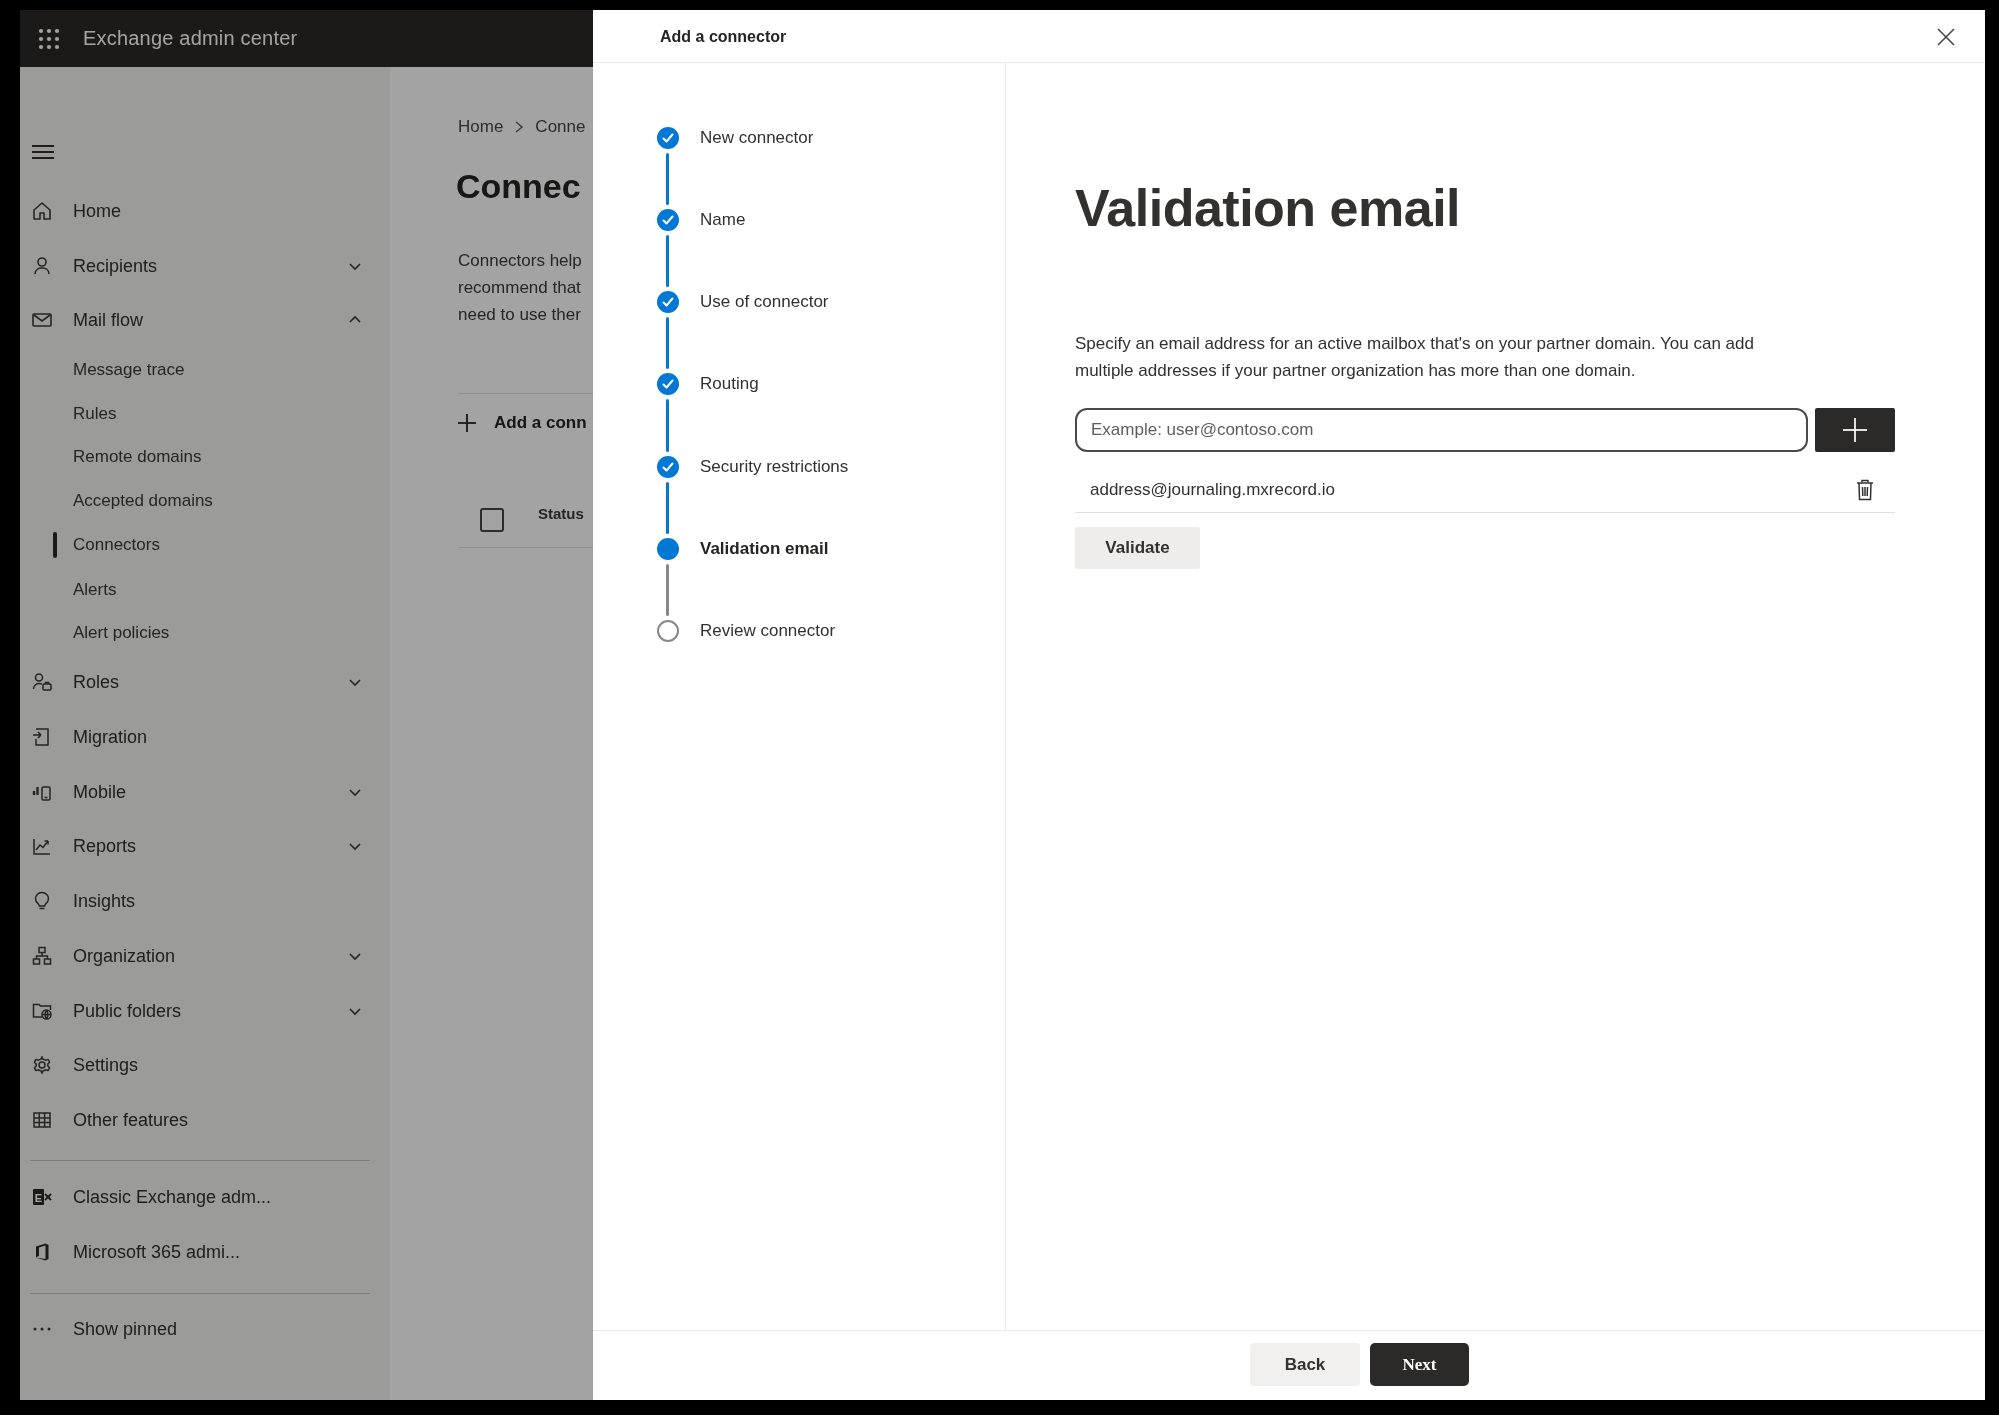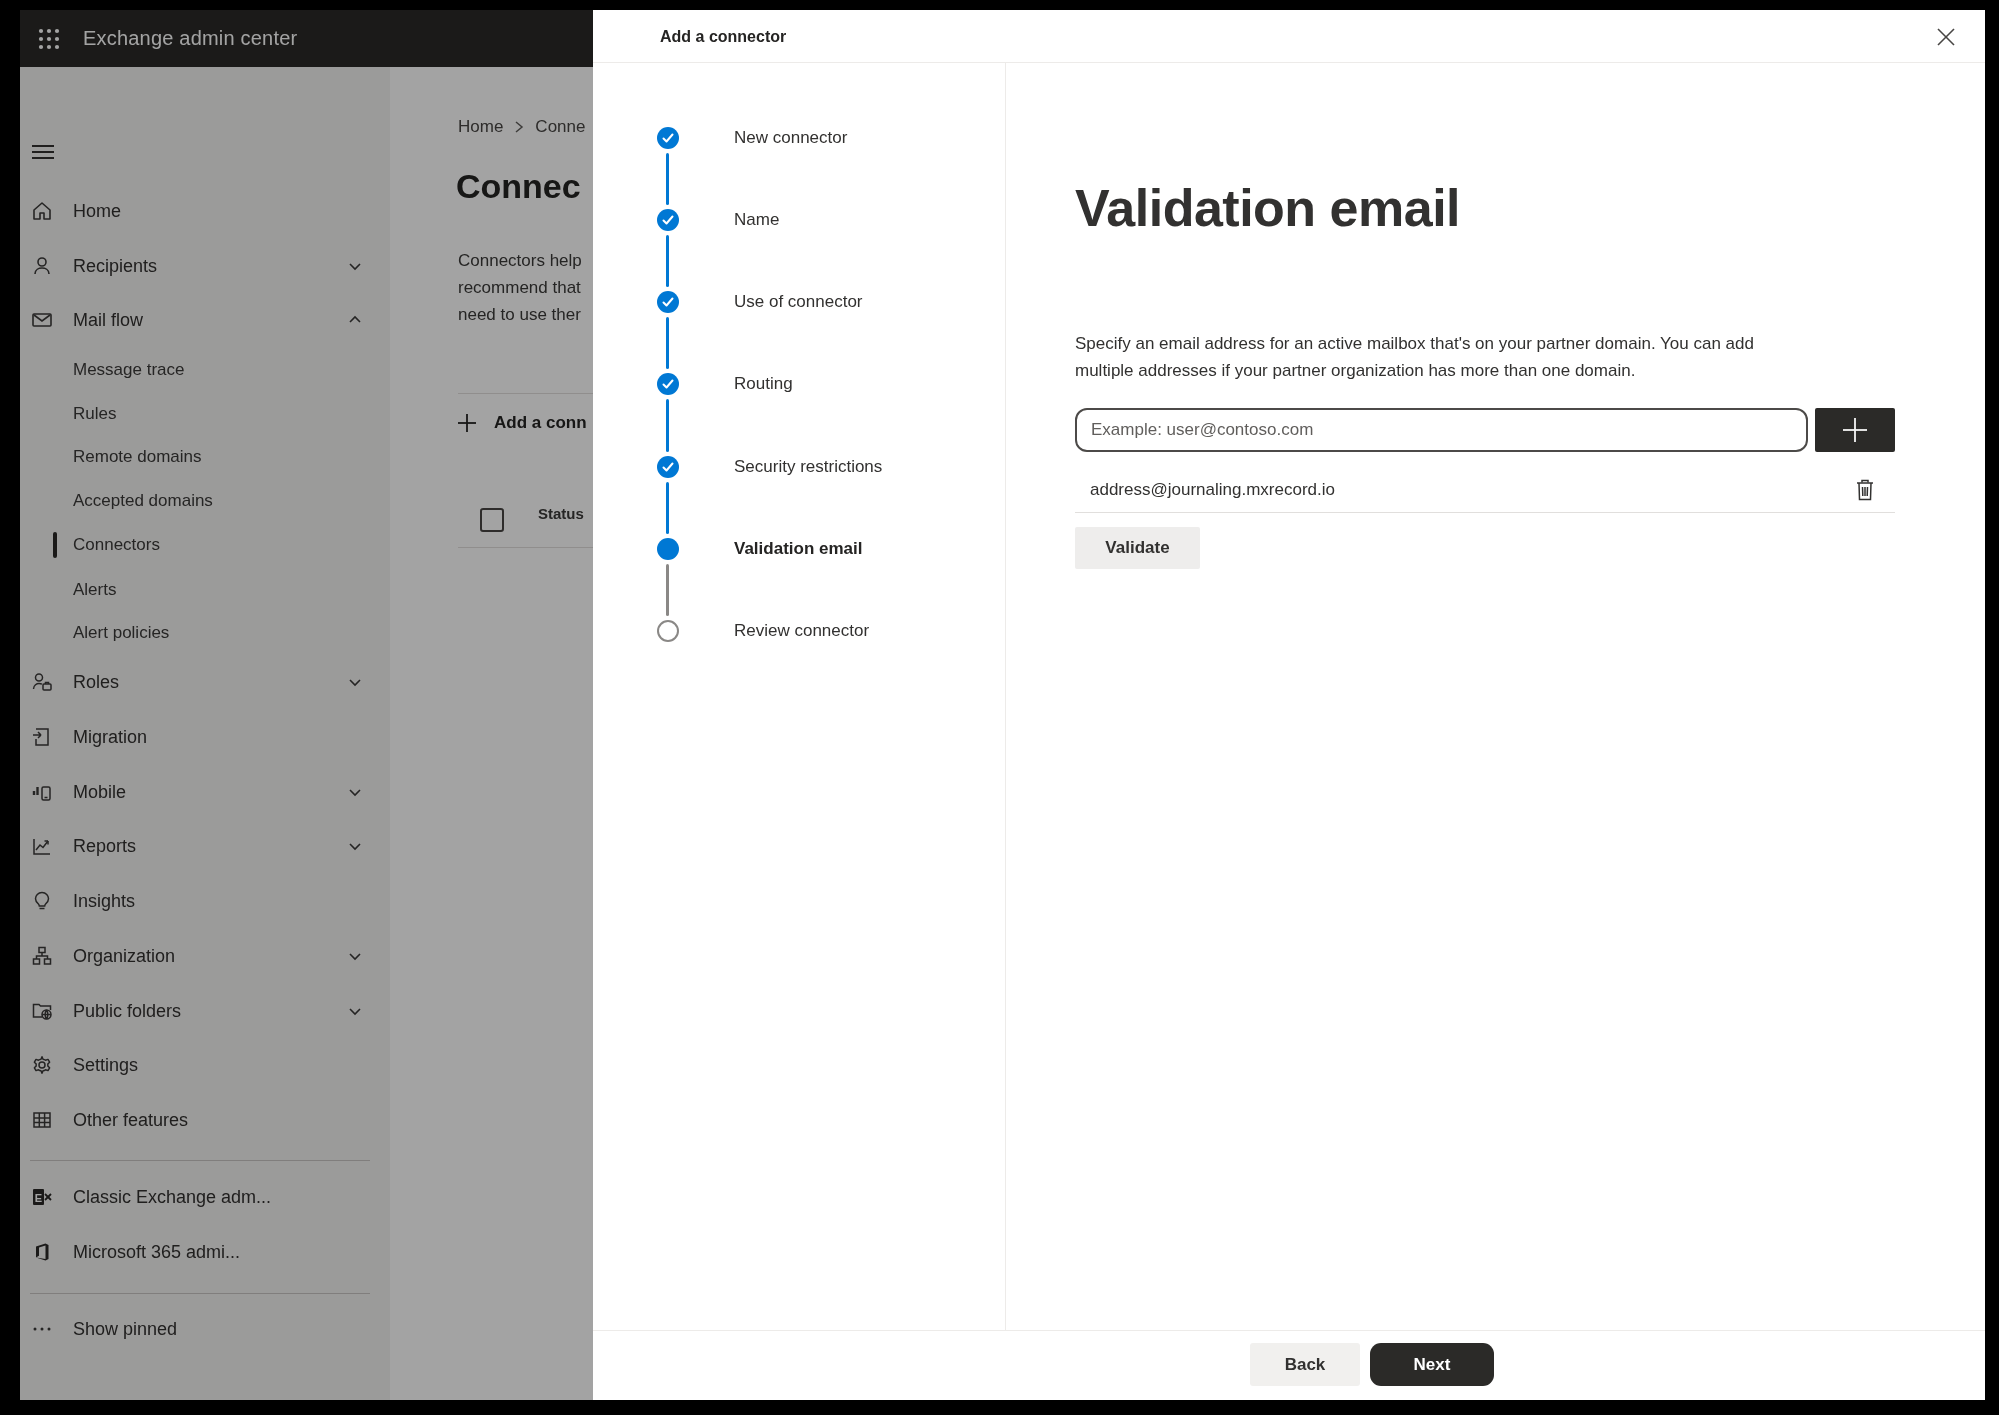--- a/index.html
+++ b/index.html
@@ -42,42 +42,42 @@
   .modal-title { position:absolute; left:67px; top:0; height:53px; display:flex; align-items:center; font-size:16px; font-weight:bold; color:#252423; }
   .close-btn { position:absolute; right:26px; top:14px; width:26px; height:26px; border:none; background:transparent; cursor:pointer; display:flex; align-items:center; justify-content:center; }
 
   .stepper-divider { position:absolute; left:412px; top:53px; width:1px; height:1267px; background:#edebe9; }
 
   .step { position:absolute; left:0; width:400px; height:44px; cursor:pointer; }
   .dot { position:absolute; left:64px; top:11px; width:22px; height:22px; border-radius:50%; }
   .dot.done, .dot.current { background:#0078d4; }
   .dot.done svg { position:absolute; left:4px; top:4px; }
   .dot.pending { background:#fff; border:2px solid #8a8886; }
-  .step-label { position:absolute; left:107px; top:0; height:44px; display:flex; align-items:center; font-size:17px; color:#323130; white-space:nowrap;margin-left:34px; }
+  .step-label { position:absolute; left:107px; top:0; height:44px; display:flex; align-items:center; font-size:17px; color:#323130; white-space:nowrap; }
   .step.current .step-label { font-weight:bold; color:#252423; }
   .conn { position:absolute; left:73px; width:3px; border-radius:2px; background:#0078d4; }
   .conn.gray { background:#8a8886; }
 
   .content-heading { position:absolute; left:482px; top:168px; font-size:52px; font-weight:bold; letter-spacing:-0.5px; color:#323130; }
   .content-desc { position:absolute; left:482px; top:320px; font-size:17px; line-height:27px; color:#323130; white-space:nowrap; }
 
   .email-input { position:absolute; left:482px; top:398px; width:733px; height:44px; border:2px solid #4c4a48; border-radius:12px; padding:0 14px; font-family:inherit; font-size:17px; color:#323130; outline:none; }
   .email-input::placeholder { color:#605e5c; opacity:1; }
   .plus-btn { position:absolute; left:1222px; top:398px; width:80px; height:44px; background:#2b2a28; border:none; border-radius:2px; cursor:pointer; display:flex; align-items:center; justify-content:center; }
 
   .address-row { position:absolute; left:482px; top:458px; width:820px; height:44px; }
   .address-text { position:absolute; left:15px; top:0; height:44px; display:flex; align-items:center; font-size:17px; color:#323130; }
   .trash-btn { position:absolute; left:772px; top:4px; width:36px; height:36px; border:none; background:transparent; cursor:pointer; display:flex; align-items:center; justify-content:center; }
   .address-divider { position:absolute; left:482px; top:502px; width:820px; height:1px; background:#e1dfdd; }
 
   .validate-btn { position:absolute; left:482px; top:517px; width:125px; height:42px; background:#eeedec; border:none; border-radius:2px; font-family:inherit; font-size:17px; font-weight:bold; color:#323130; cursor:pointer; }
 
   .footer-divider { position:absolute; left:0; top:1320px; width:100%; height:1px; background:#edebe9; }
   .back-btn { position:absolute; left:657px; top:1333px; width:110px; height:43px; background:#f1f0ee; border:none; border-radius:3px; font-family:inherit; font-size:17px; font-weight:bold; color:#323130; cursor:pointer; }
-  .next-btn { position:absolute; left:777px; top:1333px; width:124px; height:43px; background:#2b2a28; border:none; border-radius:11px; font-family:Liberation Sans, sans-serif; font-size:17px; font-weight:bold; color:#ffffff; cursor:pointer; }
+  .next-btn { position:absolute; left:777px; top:1333px; width:99px; height:43px; background:#2b2a28; border:none; border-radius:5px; font-family:Liberation Serif, serif; font-size:17px; font-weight:bold; color:#ffffff; cursor:pointer; }
 
   svg { display:block; }
 </style>
 </head>
 <body>
 
 <div class="stage">
 
   <div class="app">
 

